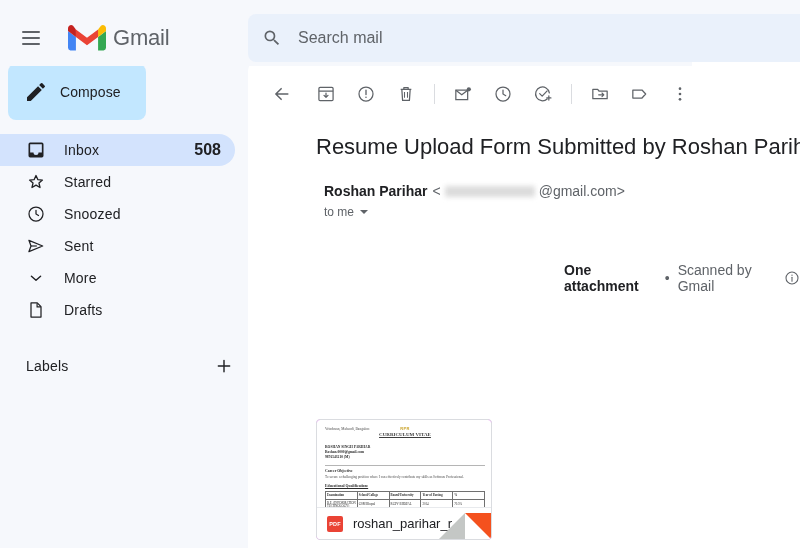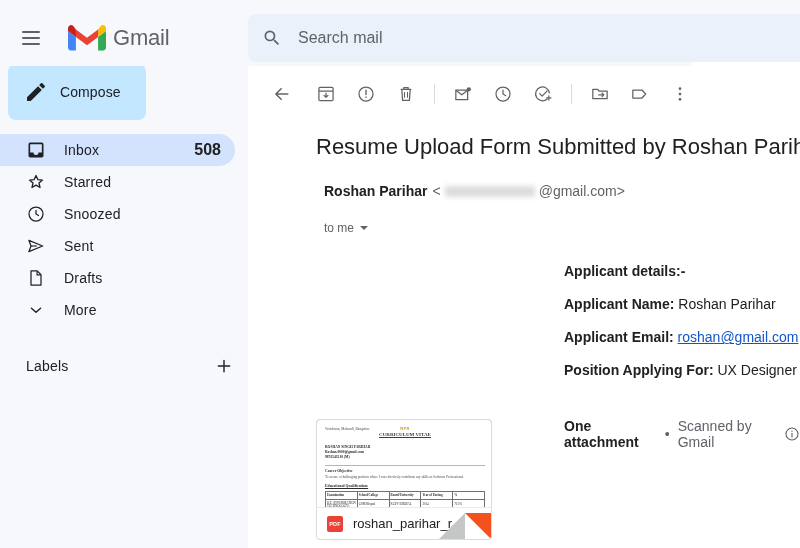--- a/index.html
+++ b/index.html
@@ -261,21 +261,21 @@
     background: #dcdcdc;
     filter: blur(2.5px);
     margin: 0 4px;
     border-radius: 1px;
   }
   .to-me {
     display: flex;
     align-items: center;
     font-size: 12px;
     color: #5f6368;
-    margin-top: 22px;
+    margin-top: 6px;
     cursor: pointer;
     width: fit-content;
   }
   .caret {
     width: 0; height: 0;
     border-left: 4px solid transparent;
     border-right: 4px solid transparent;
     border-top: 4px solid #5f6368;
     margin-left: 6px;
   }
@@ -536,35 +536,35 @@
             <path fill="none" stroke="#202124" stroke-width="1.4" d="M6 12h7"></path>
           </svg>
         </span>
         <span class="lbl">Sent</span>
         <span class="cnt"></span>
       </div>
 
       <div class="navitem">
         <span class="ico">
           <svg width="20" height="20" viewBox="0 0 24 24">
+            <path fill="none" stroke="#202124" stroke-width="1.7" stroke-linecap="round" stroke-linejoin="round" d="M6.5 9.8l5.5 5 5.5-5"></path>
+          </svg>
+        </span>
+        <span class="lbl">More</span>
+        <span class="cnt"></span>
+      </div>
+
+      <div class="navitem">
+        <span class="ico">
+          <svg width="20" height="20" viewBox="0 0 24 24">
             <path fill="none" stroke="#202124" stroke-width="1.5" stroke-linejoin="round" d="M6 3.5h7.5L18 8v12.5H6z"></path>
             <path fill="none" stroke="#202124" stroke-width="1.4" d="M13.3 3.8V8.3H17.8"></path>
           </svg>
         </span>
         <span class="lbl">Drafts</span>
-        <span class="cnt"></span>
-      </div>
-
-      <div class="navitem">
-        <span class="ico">
-          <svg width="20" height="20" viewBox="0 0 24 24">
-            <path fill="none" stroke="#202124" stroke-width="1.7" stroke-linecap="round" stroke-linejoin="round" d="M6.5 9.8l5.5 5 5.5-5"></path>
-          </svg>
-        </span>
-        <span class="lbl">More</span>
         <span class="cnt"></span>
       </div>
 
     </div>
 
     <div class="labels-row">
       <span class="labels-title">Labels</span>
       <span class="labels-add">
         <svg width="20" height="20" viewBox="0 0 24 24">
           <path fill="none" stroke="#202124" stroke-width="1.7" stroke-linecap="round" d="M12 5.2v13.6M5.2 12h13.6"></path>
@@ -671,35 +671,20 @@
             <span>&gt;</span>
           </span>
         </div>
         <div class="to-me">
           <span>to me</span>
           <span class="caret"></span>
         </div>
       </div>
     </div>
 
-    <div class="body-block">
-      <div class="body-line l1">Applicant details:-</div>
-      <div class="body-line l2">
-        <b>Applicant Name:</b>
-        <span>Roshan Parihar</span>
-      </div>
-      <div class="body-line l3">
-        <b>Applicant Email:</b>
-        <a href="#">roshan@gmail.com</a>
-      </div>
-      <div class="body-line l4">
-        <b>Position Applying For:</b>
-        <span>UX Designer</span>
-      </div>
-    </div>
 
     <div class="att-header">
       <span class="att-count">One attachment</span>
       <span class="att-dot">•</span>
       <span class="att-scan">Scanned by Gmail</span>
       <span class="att-info">
         <svg width="16" height="16" viewBox="0 0 24 24">
           <circle cx="12" cy="12" r="9" fill="none" stroke="#5f6368" stroke-width="1.6"></circle>
           <circle cx="12" cy="7.8" r="1" fill="#5f6368"></circle>
           <path d="M12 10.8v6.2" fill="none" stroke="#5f6368" stroke-width="1.6" stroke-linecap="round"></path>

